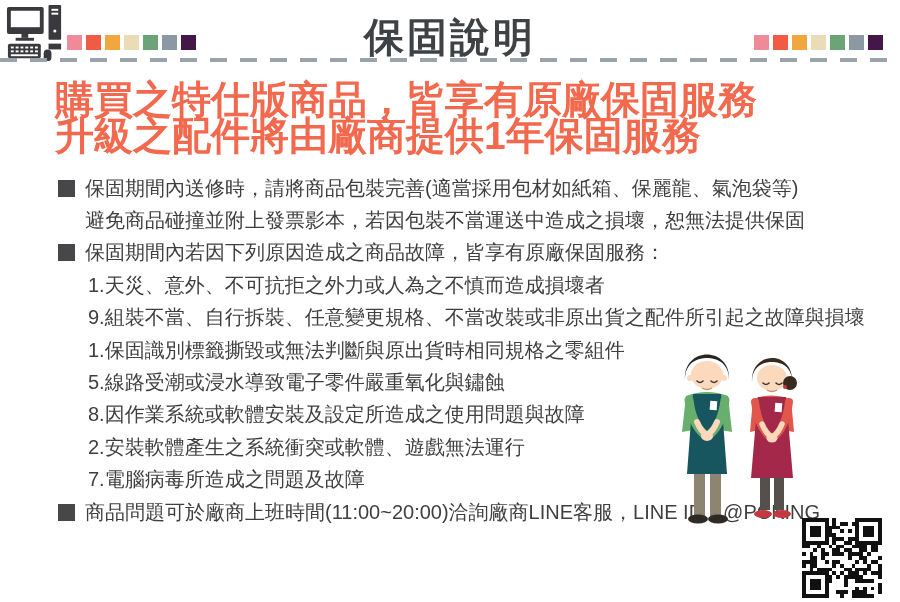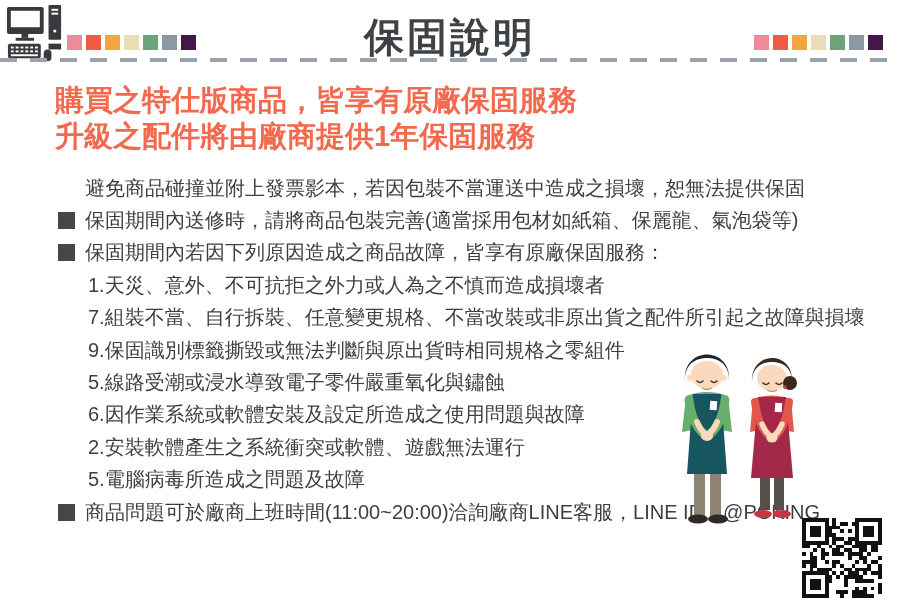--- a/index.html
+++ b/index.html
@@ -16,21 +16,21 @@
   .page-title{
     position:absolute;top:10px;left:0;right:0;margin:0;text-align:center;
     font-size:40px;font-weight:bold;color:#3f4245;letter-spacing:3px;
   }
   .divider{
     position:absolute;top:58px;left:0;width:900px;height:4px;
     background:repeating-linear-gradient(90deg,#9aa3ab 0 17px,transparent 17px 30px);
   }
   
   .intro{
-    position:absolute;left:55px;top:82px;font-size:29px;font-weight:bold;
+    position:absolute;left:55px;top:82px;font-size:39px;font-weight:bold;
     color:#f2694e;line-height:36px;white-space:nowrap;
   }
   
   .list{position:absolute;left:58px;top:172px;width:828px;font-size:20px;color:#3f3f41;}
   .row{height:32.4px;display:flex;align-items:center;white-space:nowrap;}
   .row .marker{width:17px;height:17px;background:#474749;margin-right:10px;flex:0 0 auto;}
   .row.cont{padding-left:27px;}
   .row.num{padding-left:30px;}
   
   .illustration{position:absolute;left:652px;top:338px;}
@@ -92,51 +92,51 @@
       <span style="background: rgb(69, 22, 74);"></span>
     </div>
   <div class="divider"></div>
 
   <div class="intro">
     <div>購買之特仕版商品，皆享有原廠保固服務</div>
     <div>升級之配件將由廠商提供1年保固服務</div>
   </div>
 
   <div class="list">
-      <div class="row cont">
-        <span>避免商品碰撞並附上發票影本，若因包裝不當運送中造成之損壞，恕無法提供保固</span>
-      </div>
       <div class="row bullet">
         <span class="marker"></span>
         <span>保固期間內送修時，請將商品包裝完善(適當採用包材如紙箱、保麗龍、氣泡袋等)</span>
       </div>
+      <div class="row cont">
+        <span>避免商品碰撞並附上發票影本，若因包裝不當運送中造成之損壞，恕無法提供保固</span>
+      </div>
       <div class="row bullet">
         <span class="marker"></span>
         <span>保固期間內若因下列原因造成之商品故障，皆享有原廠保固服務：</span>
       </div>
       <div class="row num">
         <span>1.天災、意外、不可抗拒之外力或人為之不慎而造成損壞者</span>
       </div>
       <div class="row num">
-        <span>7.組裝不當、自行拆裝、任意變更規格、不當改裝或非原出貨之配件所引起之故障與損壞</span>
-      </div>
-      <div class="row num">
-        <span>9.保固識別標籤撕毀或無法判斷與原出貨時相同規格之零組件</span>
+        <span>9.組裝不當、自行拆裝、任意變更規格、不當改裝或非原出貨之配件所引起之故障與損壞</span>
+      </div>
+      <div class="row num">
+        <span>1.保固識別標籤撕毀或無法判斷與原出貨時相同規格之零組件</span>
       </div>
       <div class="row num">
         <span>5.線路受潮或浸水導致電子零件嚴重氧化與鏽蝕</span>
       </div>
       <div class="row num">
-        <span>6.因作業系統或軟體安裝及設定所造成之使用問題與故障</span>
+        <span>8.因作業系統或軟體安裝及設定所造成之使用問題與故障</span>
       </div>
       <div class="row num">
         <span>2.安裝軟體產生之系統衝突或軟體、遊戲無法運行</span>
       </div>
       <div class="row num">
-        <span>5.電腦病毒所造成之問題及故障</span>
+        <span>7.電腦病毒所造成之問題及故障</span>
       </div>
       <div class="row bullet">
         <span class="marker"></span>
         <span>商品問題可於廠商上班時間(11:00~20:00)洽詢廠商LINE客服，LINE ID：@PCKING</span>
       </div>
     </div>
 
   <svg class="illustration" width="170" height="195" viewBox="0 0 170 195" aria-hidden="true">
 
     <g>

